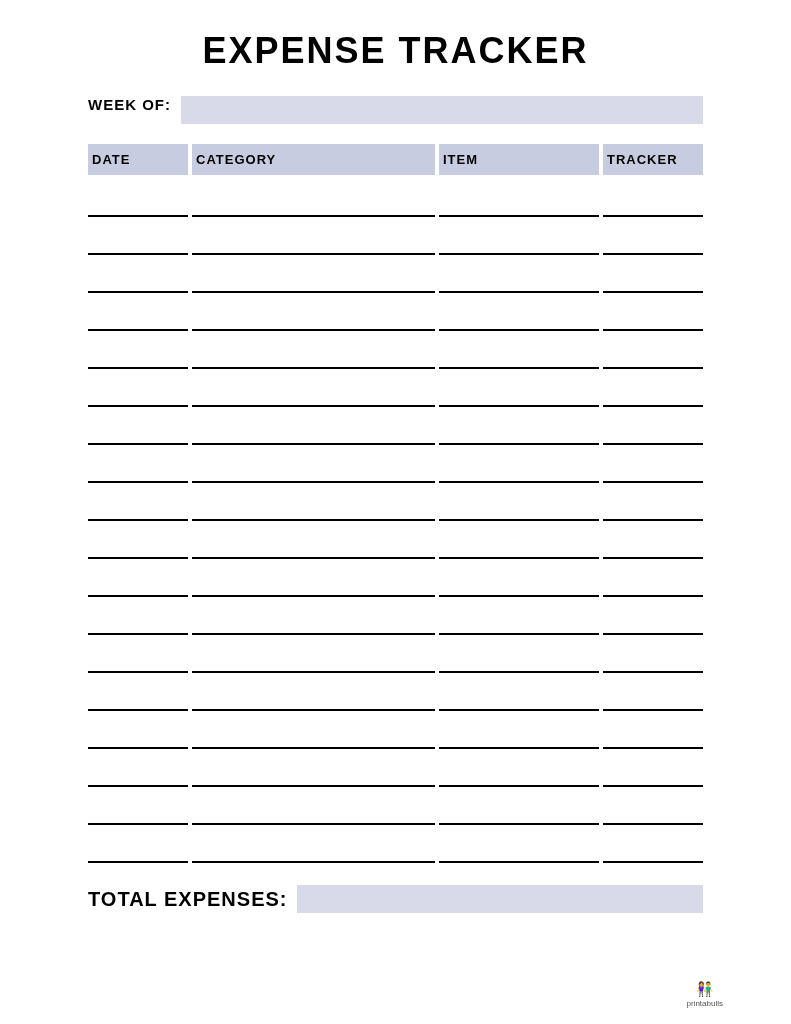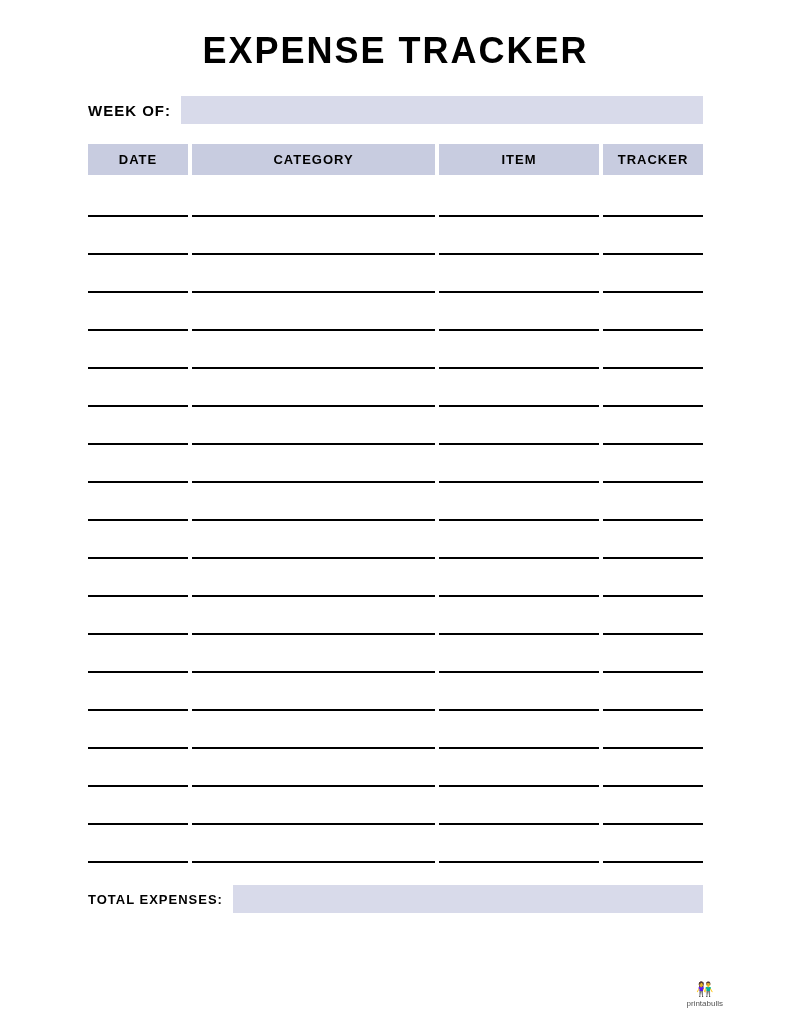--- a/index.html
+++ b/index.html
@@ -29,21 +29,20 @@
       text-align: center;
       font-size: 36px;
       font-weight: 900;
       letter-spacing: 2px;
       margin-bottom: 24px;
       color: #000;
     }
 
     .week-of-row {
       display: flex;
-      align-items: center;
       margin-bottom: 20px;
       gap: 10px;
     }
 
     .week-of-label {
       font-size: 15px;
       font-weight: 700;
       letter-spacing: 1px;
       white-space: nowrap;
       color: #000;
@@ -58,21 +57,20 @@
 
     .table-header {
       display: grid;
       grid-template-columns: 100px 1fr 160px 100px;
       gap: 4px;
       margin-bottom: 8px;
     }
 
     .header-cell {
       background: #c8cce0;
-      text-align: center;
       font-size: 13px;
       font-weight: 700;
       letter-spacing: 1px;
       padding: 8px 4px;
       color: #000;
     }
 
     .data-rows {
       display: flex;
       flex-direction: column;
@@ -96,21 +94,21 @@
     }
 
     .total-row {
       display: flex;
       align-items: center;
       margin-top: 18px;
       gap: 10px;
     }
 
     .total-label {
-      font-size: 13px;
+      font-size: 20px;
       font-weight: 700;
       letter-spacing: 1px;
       white-space: nowrap;
       color: #000;
     }
 
     .total-field {
       flex: 1;
       height: 28px;
       background: #d8daea;

